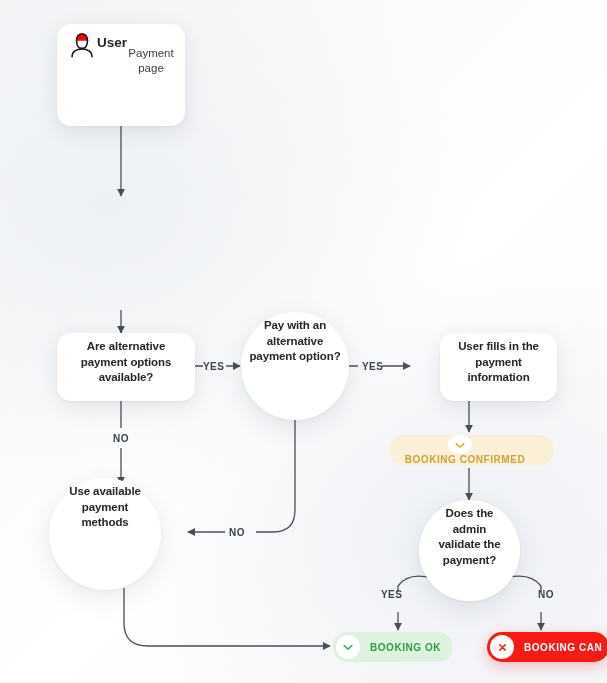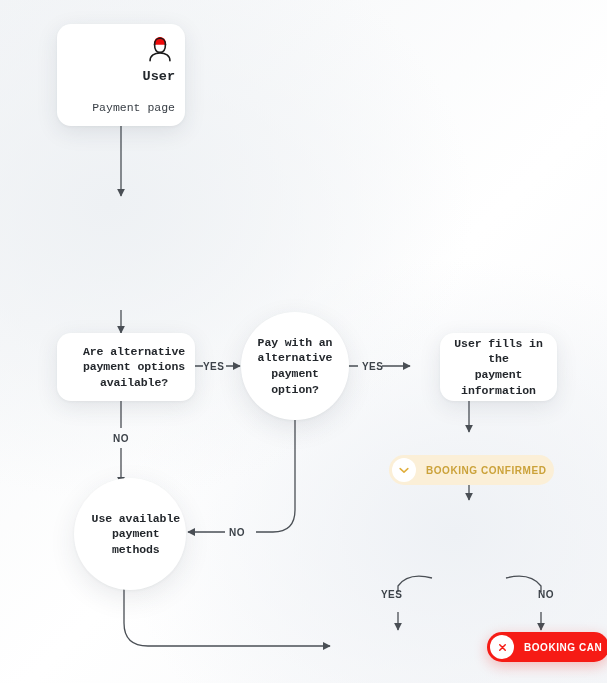--- a/index.html
+++ b/index.html
@@ -29,28 +29,27 @@
     left: 0; top: 0;
     width: 607px;
     height: 683px;
     pointer-events: none;
   }
 
   
   .node {
     position: absolute;
     display: flex;
-    flex-direction: column;
-    align-items: flex-end;
+    flex-direction: row;
+    align-items: flex-start;
     justify-content: center;
     text-align: center;
     color: #23272c;
     background: #ffffff;
     box-sizing: border-box;
-    font-family: Liberation Mono, monospace;
   }
   .node-box {
     border-radius: 14px;
     box-shadow: 0 6px 22px rgba(40,50,65,0.10), 0 1px 3px rgba(40,50,65,0.05);
     padding: 6px 10px;
   }
   .node-circle {
     border-radius: 50%;
     box-shadow: 0 8px 26px rgba(40,50,65,0.10), 0 1px 3px rgba(40,50,65,0.05);
     padding: 6px;
@@ -200,43 +199,57 @@
 alternative
 payment option?</div>
   </div>
 
   <div class="node node-box" style="left:411px; top:333px; width:117px; height:68px;margin-left:29px;">
     <div class="node-text">User fills in the
 payment
 information</div>
   </div>
 
-  <div class="node node-circle" style="left:74px; top:478px; width:112px; height:112px;">
+  <div class="node node-circle" style="left:49px; top:478px; width:112px; height:112px;">
     <div class="node-text">Use available
 payment
 methods</div>
   </div>
 
+  <div class="node node-circle" style="left:419px; top:500px; width:101px; height:101px;">
+    <div class="node-text">Does the
+admin
+validate the
+payment?</div>
+  </div>
 
   <div class="edge-label" style="left:203px; top:361px;">YES</div>
   <div class="edge-label" style="left:113px; top:433px;">NO</div>
   <div class="edge-label" style="left:362px; top:361px;">YES</div>
   <div class="edge-label" style="left:229px; top:527px;">NO</div>
   <div class="edge-label" style="left:381px; top:589px;">YES</div>
   <div class="edge-label" style="left:538px; top:589px;">NO</div>
 
-  <div class="pill pill-confirmed" style="left:389px; top:455px;">
+  <div class="pill pill-confirmed" style="left:389px; top:435px;flex-direction:column;">
     <span class="pill-icon">
       <svg viewBox="0 0 16 16" width="14" height="14" aria-hidden="true">
         <path d="M3.6 6.4 L8 10.4 L12.4 6.4" fill="none" stroke="#e0ae3c" stroke-width="1.7" stroke-linecap="round" stroke-linejoin="round"></path>
       </svg>
     </span>
     <span class="pill-label">BOOKING CONFIRMED</span>
   </div>
 
+  <div class="pill pill-ok" style="left:333px; top:632px;">
+    <span class="pill-icon">
+      <svg viewBox="0 0 16 16" width="14" height="14" aria-hidden="true">
+        <path d="M3.6 6.4 L8 10.4 L12.4 6.4" fill="none" stroke="#46ad59" stroke-width="1.7" stroke-linecap="round" stroke-linejoin="round"></path>
+      </svg>
+    </span>
+    <span class="pill-label">BOOKING OK</span>
+  </div>
 
   <div class="pill pill-cancel" style="left:487px; top:632px;">
     <span class="pill-icon">
       <svg viewBox="0 0 16 16" width="13" height="13" aria-hidden="true">
         <path d="M4.6 4.6 L11.4 11.4 M11.4 4.6 L4.6 11.4" fill="none" stroke="#f61b15" stroke-width="1.8" stroke-linecap="round"></path>
       </svg>
     </span>
     <span class="pill-label">BOOKING CAN</span>
   </div>
 

